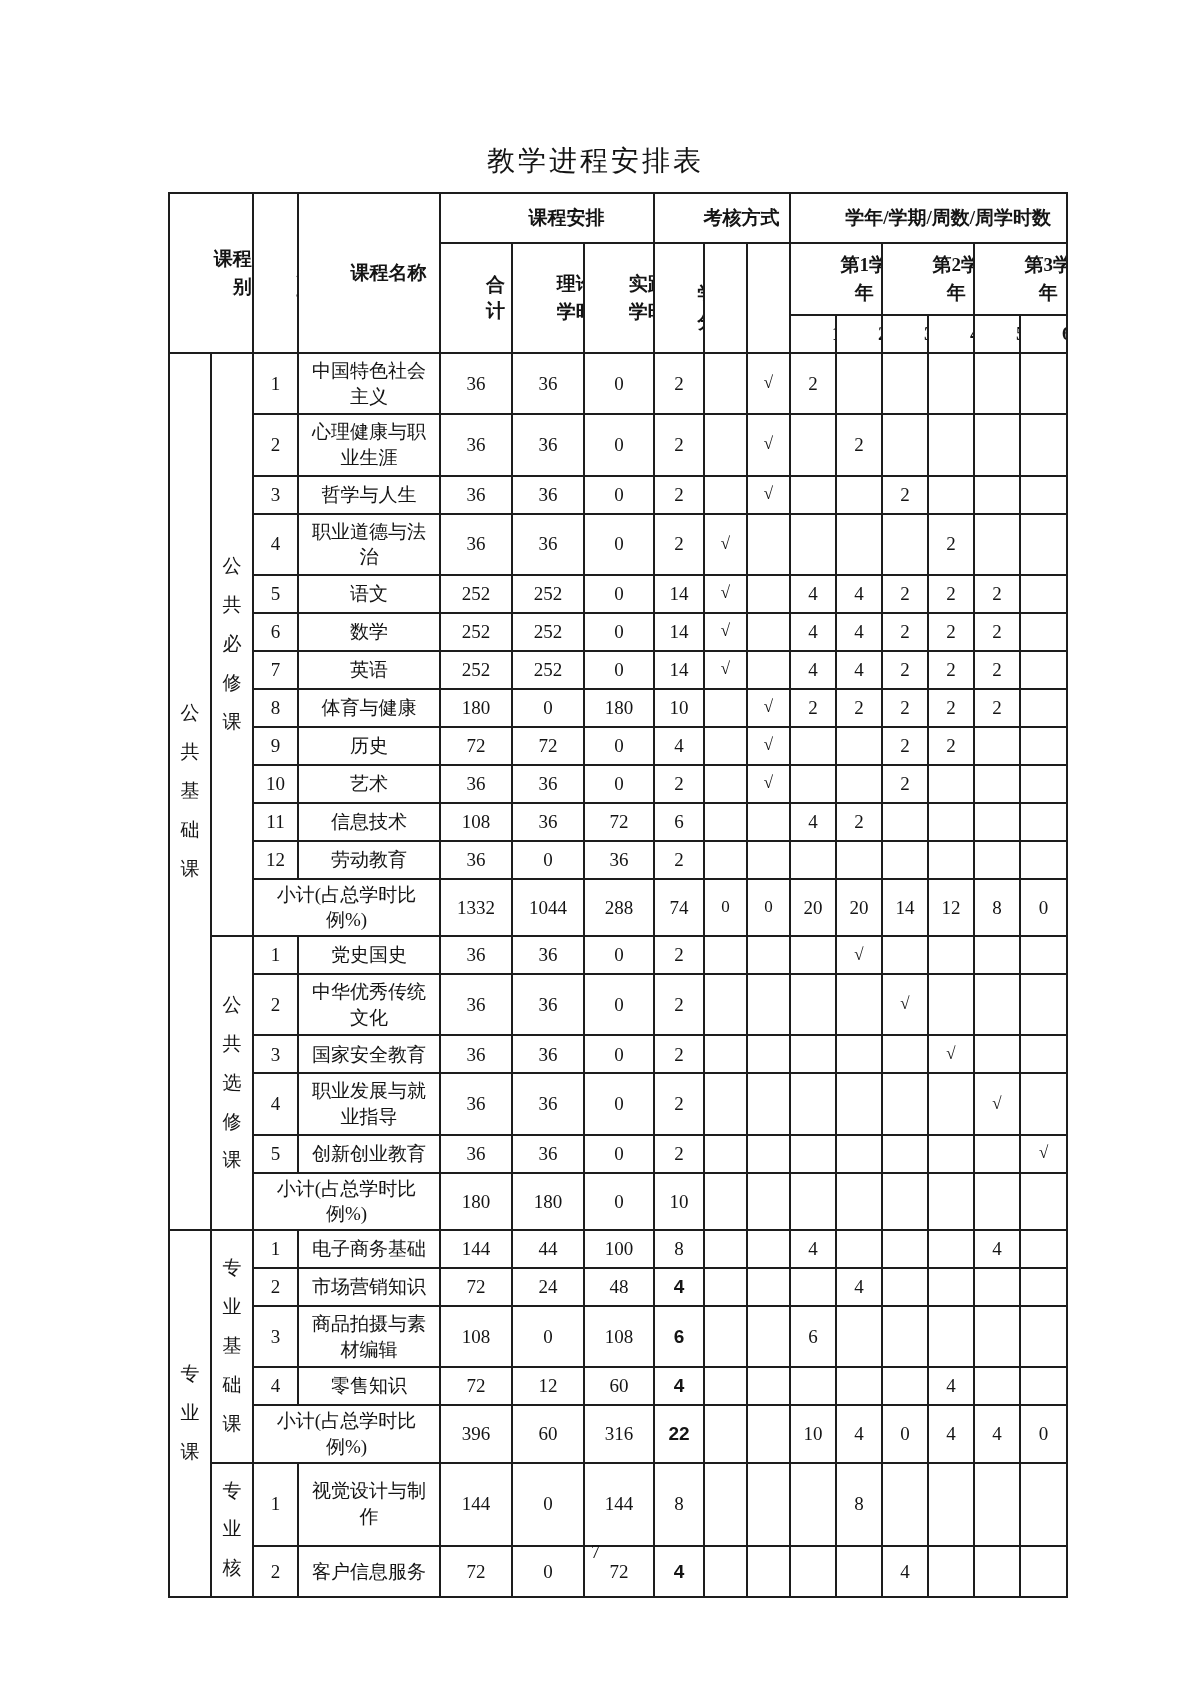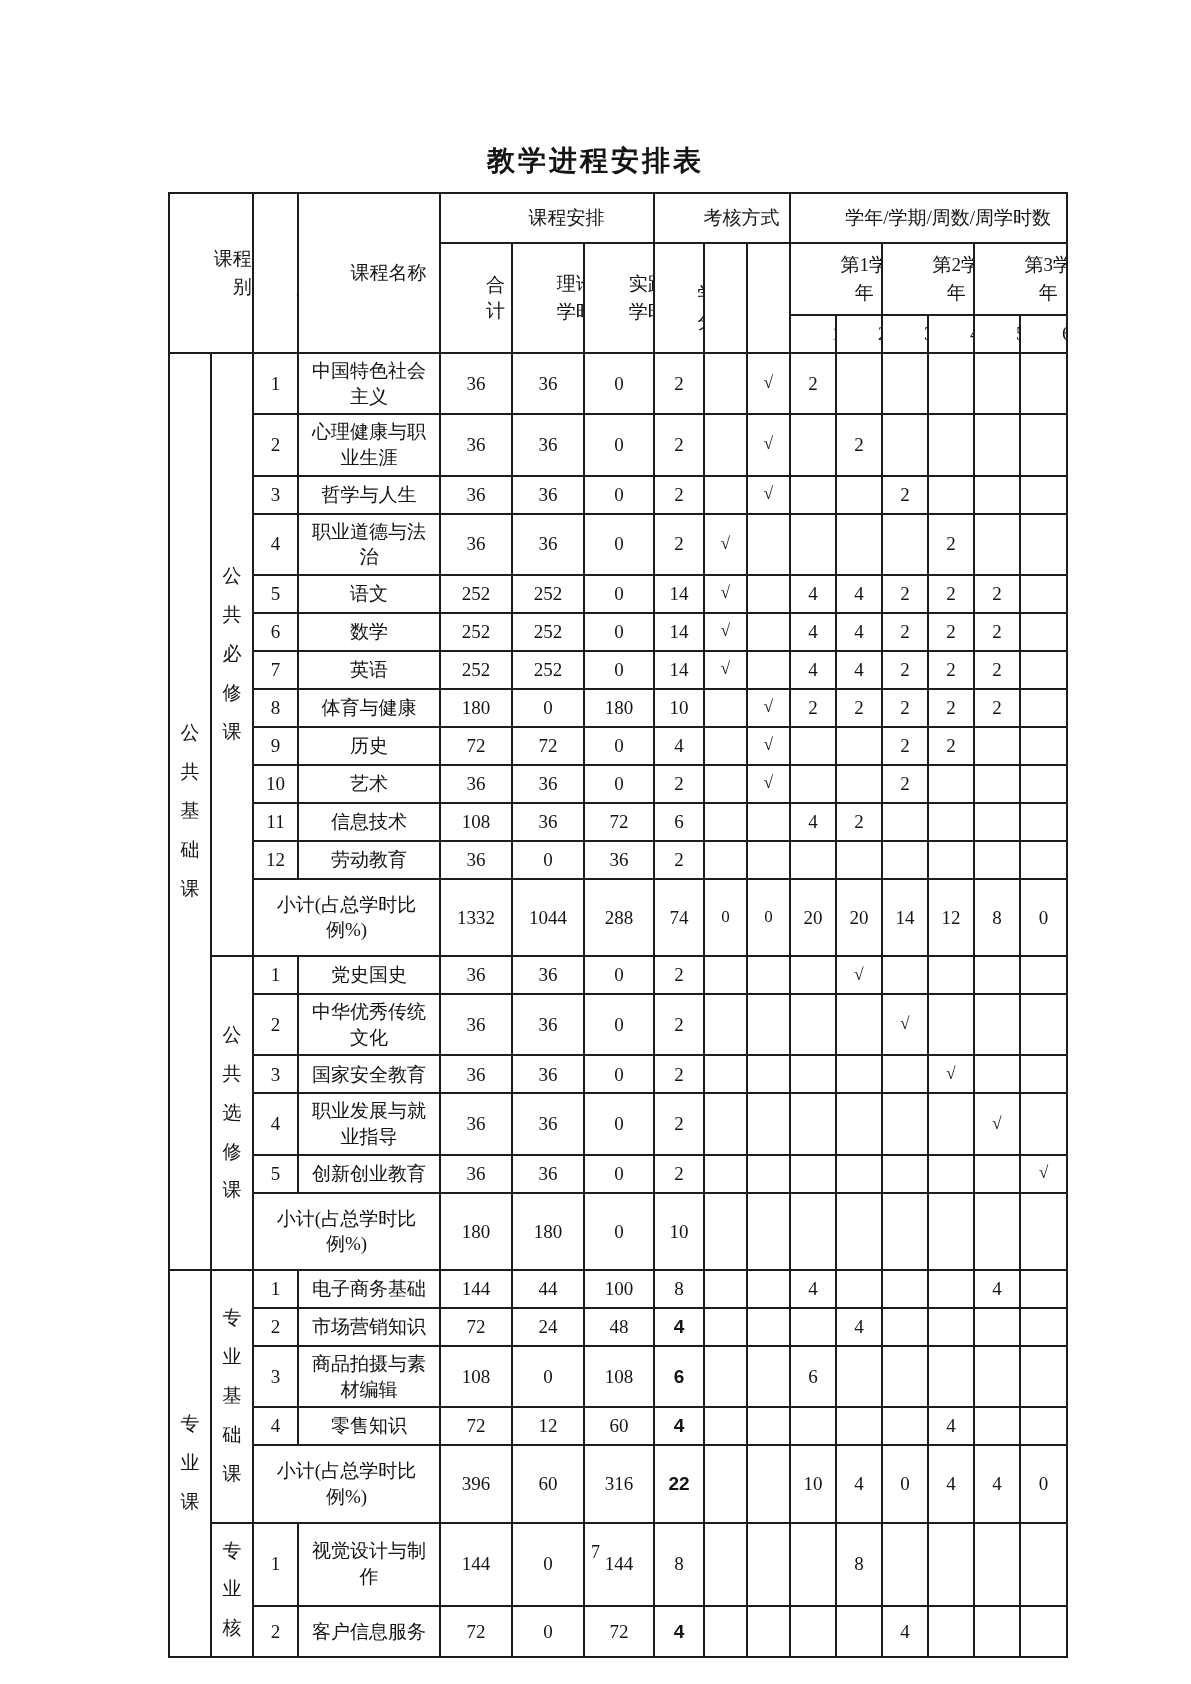--- a/index.html
+++ b/index.html
@@ -3,43 +3,43 @@
 <meta charset="utf-8">
 <style>
   html,body { margin:0; padding:0; }
   body {
     width:1191px; height:1684px; background:#ffffff; position:relative;
     font-family:"Liberation Serif","DejaVu Serif",serif; color:#141414;
     overflow:hidden;
   }
   .page-title {
     position:absolute; top:142px; left:0; width:1191px; text-align:center;
-    font-size:28px; font-weight:bold; letter-spacing:3px; margin:0;
+    font-size:28px; font-weight:normal; letter-spacing:3px; margin:0;
   }
   table.schedule {
     position:absolute; left:168px; top:192px; width:900px;
     border-collapse:collapse; table-layout:fixed;
   }
   .schedule th, .schedule td {
     border:2px solid #1d1d1d; text-align:center; vertical-align:middle;
     font-size:19px; padding:3px 2px; overflow:hidden;
     line-height:1.35;
   }
-  .schedule thead th { font-weight:normal;padding-left:41px; }
+  .schedule thead th { font-weight:bold;padding-left:41px; }
   tr.h-group th { height:42px; }
   tr.h-sub th  { height:64px; }
   tr.h-sem th  { height:30px; }
   .schedule tbody td { height:28px; }
   .wrap1 { display:inline-block; width:1.15em; line-height:1.5;margin-top:20px; }
   .wrap2 { display:inline-block; width:2.3em;  line-height:1.5; }
   .wrap3 { display:inline-block; width:3.3em;  line-height:1.5;text-align:center; }
   .wrapy { display:inline-block; width:3.4em;  line-height:1.5; }
   td.vert { white-space:pre-line; line-height:2.05; font-size:19px; padding:8px 0; }
   td.name { padding:4px 7px;margin-left:28px; }
-  td.sublabel { padding:12px 8px; text-align:center; }
+  td.sublabel { padding:2px 8px; text-align:center; }
   td.check { font-size:17px; }
   td.bold { font-weight:bold; font-family:"Liberation Sans","DejaVu Sans",sans-serif; }
   .page-number {
     position:absolute; top:1542px; left:0; width:1191px; text-align:center;
     font-size:18px;
   }
 </style>
 </head>
 <body>
 

